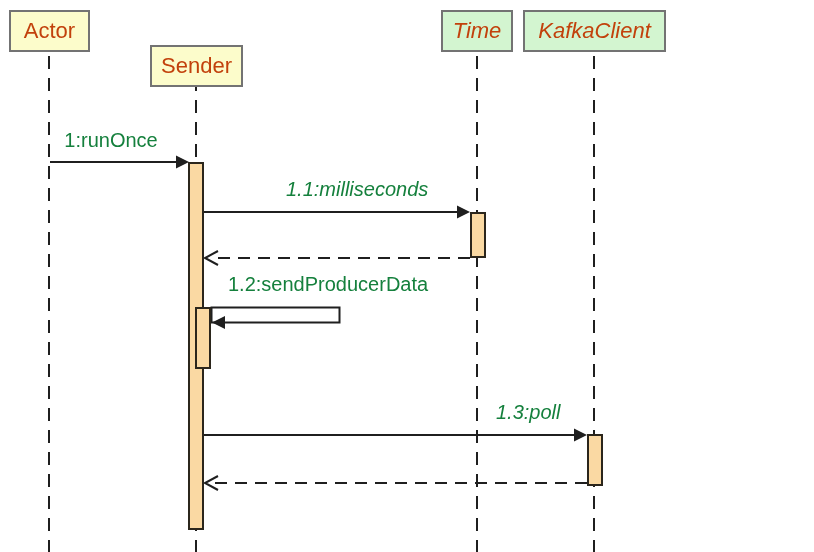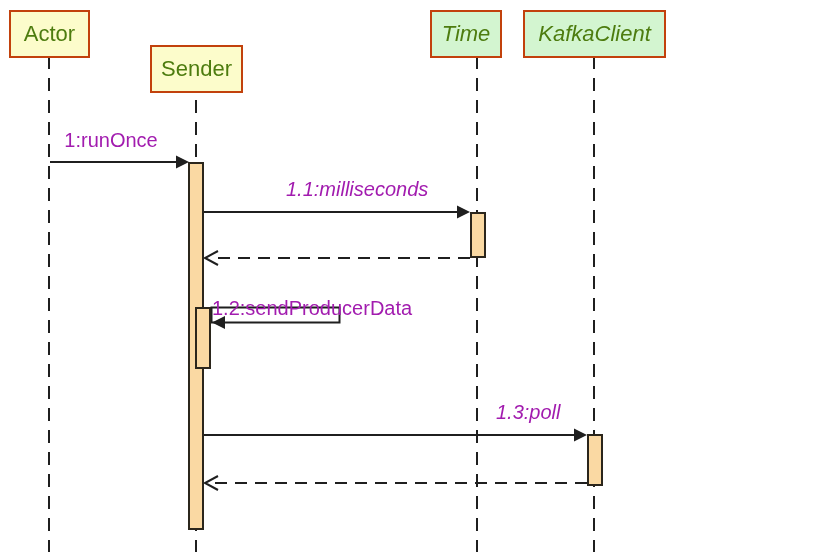--- a/index.html
+++ b/index.html
@@ -17,62 +17,62 @@
     color: #1f1f1f;
   }
   #wires {
     position: absolute;
     left: 0; top: 0;
     z-index: 1;
   }
   .participant {
     position: absolute;
     top: 10px;
-    height: 48px;
+    height: 42px;
     box-sizing: border-box;
-    border: 2px solid #c2410c;
+    border: 2px solid #737373;
     display: flex;
     align-items: center;
     justify-content: center;
     font-size: 22px;
-    color: #4d7c0f;
+    color: #c2410c;
     z-index: 3;
   }
   .participant.obj { background: #fcfccb; }
   .participant.cls { background: #d3f5d0; font-style: italic; }
   #box-actor  { left: 9px;   width: 81px;  }
   #box-sender { left: 150px; width: 93px; margin-top: 35px;  }
-  #box-time   { left: 430px; width: 72px; justify-content: center;  }
+  #box-time   { left: 441px; width: 72px; justify-content: center;  }
   #box-kafka  { left: 523px; width: 143px; justify-content: center; }
 
   .activation {
     position: absolute;
     width: 16px;
     box-sizing: border-box;
     background: #fad9a3;
     border: 2px solid #2b261c;
     z-index: 2;
   }
   #act-sender { left: 188px; top: 162px; height: 368px; }
   #act-sender-nested { left: 195px; top: 307px; height: 62px; }
   #act-time   { left: 470px; top: 212px; height: 46px; }
   #act-kafka  { left: 587px; top: 434px; height: 52px; }
 
   .msg-label {
     position: absolute;
     font-size: 20px;
     line-height: 22px;
     white-space: nowrap;
-    color: #a21caf;
+    color: #15803d;
     z-index: 4;
   }
   .msg-label.it { font-style: italic; text-align: center; }
   #lbl-m1 { left: 41px;  top: 129px; width: 140px; text-align: center; }
   #lbl-m2 { left: 286px; top: 178px; }
-  #lbl-m3 { left: 212px; top: 273px; margin-top: 24px; }
+  #lbl-m3 { left: 228px; top: 273px; }
   #lbl-m4 { left: 496px; top: 401px; font-style: italic; }
 </style>
 </head>
 <body>
 
 <div id="canvas">
 
   <svg id="wires" width="814" height="552" viewBox="0 0 814 552">
     <g stroke="#1f1f1f" stroke-width="2" fill="none">
 

